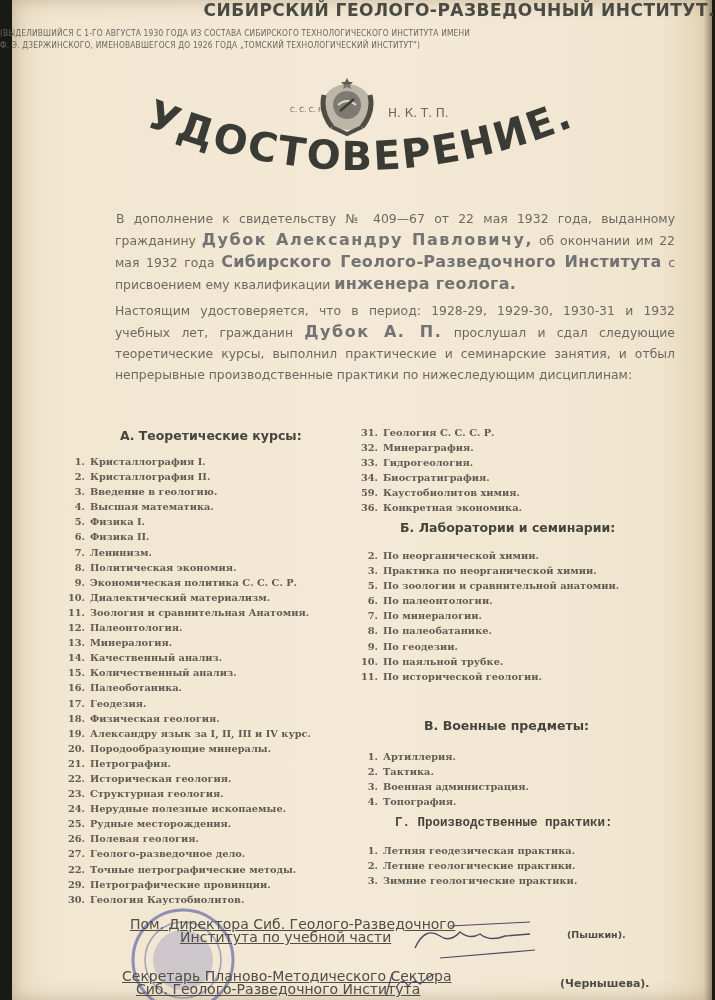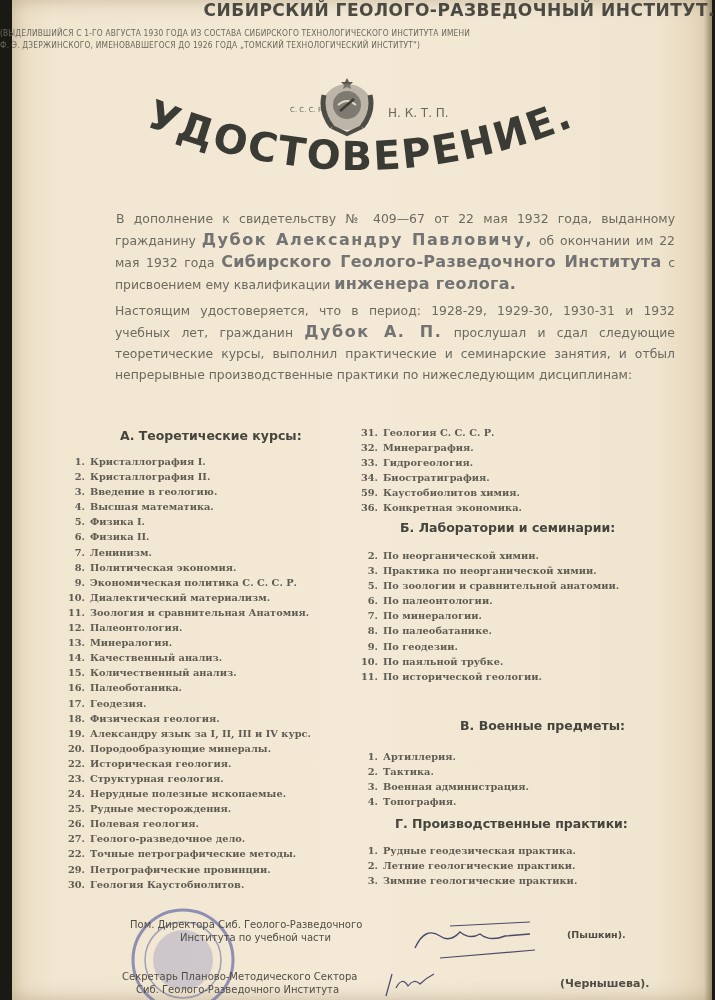--- a/index.html
+++ b/index.html
@@ -43,26 +43,26 @@
     .p2 { top: 300px; }
     .col { position: absolute; font-family: "DejaVu Serif", serif; font-size: 9.8px; color: #5e5b52; font-weight: bold; }
     .col ol { list-style: none; margin: 0; padding: 0; }
     .col li { height: 15.1px; line-height: 15.1px; white-space: nowrap; }
     .col li .n { display: inline-block; width: 20px; text-align: right; margin-right: 5px; }
     .sec-h { font-family: "DejaVu Sans", sans-serif; font-weight: bold; font-size: 12.5px; color: #45443d; white-space: nowrap; }
     .colA { left: 65px; top: 454px; }
     .colB { left: 358px; top: 425px; }
     .hA { position: absolute; left: 120px; top: 428px; }
     .hB { position: absolute; left: 400px; top: 520px; }
-    .hC { position: absolute; left: 424px; top: 718px; margin-left: 36px; }
-    .hD { position: absolute; left: 395px; top: 816px; }
+    .hC { position: absolute; left: 424px; top: 718px; }
+    .hD { position: absolute; left: 395px; top: 816px; font-family: Liberation Mono, monospace; }
     .colB2 { left: 358px; top: 548px; }
     .colC { left: 358px; top: 749px; }
     .colD { left: 358px; top: 843px; }
-    .sig { position: absolute; font-family: "DejaVu Sans", sans-serif; font-size: 10px; color: #4f4d45; line-height: 13px; }
+    .sig { position: absolute; font-family: "DejaVu Sans", sans-serif; font-size: 14px; color: #4f4d45; line-height: 13px; text-decoration: underline; }
     .sig1 { left: 130px; top: 918px; }
     .sig1 .l2 { padding-left: 50px; }
     .sig2 { left: 122px; top: 970px; }
     .sig2 .l2 { padding-left: 14px; }
     .name1 { position: absolute; left: 567px; top: 929px; font-family: "DejaVu Sans", sans-serif; font-size: 9.5px; color: #4f4d45; font-weight: bold; }
     .name2 { position: absolute; left: 560px; top: 977px; font-family: "DejaVu Sans", sans-serif; font-size: 11px; color: #4f4d45; font-weight: bold; }
     .stamp { position: absolute; left: 128px; top: 905px; width: 110px; height: 110px; }
     .autograph { position: absolute; }
   </style>
 </head>
@@ -129,20 +129,21 @@
       <li><span class="n">11.</span><span>Зоология и сравнительная Анатомия.</span></li>
       <li><span class="n">12.</span><span>Палеонтология.</span></li>
       <li><span class="n">13.</span><span>Минералогия.</span></li>
       <li><span class="n">14.</span><span>Качественный анализ.</span></li>
       <li><span class="n">15.</span><span>Количественный анализ.</span></li>
       <li><span class="n">16.</span><span>Палеоботаника.</span></li>
       <li><span class="n">17.</span><span>Геодезия.</span></li>
       <li><span class="n">18.</span><span>Физическая геология.</span></li>
       <li><span class="n">19.</span><span>Александру язык за I, II, III и IV курс.</span></li>
       <li><span class="n">20.</span><span>Породообразующие минералы.</span></li>
+      <li><span class="n">21.</span><span>Петрография.</span></li>
       <li><span class="n">22.</span><span>Историческая геология.</span></li>
       <li><span class="n">23.</span><span>Структурная геология.</span></li>
       <li><span class="n">24.</span><span>Нерудные полезные ископаемые.</span></li>
       <li><span class="n">25.</span><span>Рудные месторождения.</span></li>
       <li><span class="n">26.</span><span>Полевая геология.</span></li>
       <li><span class="n">27.</span><span>Геолого-разведочное дело.</span></li>
       <li><span class="n">22.</span><span>Точные петрографические методы.</span></li>
       <li><span class="n">29.</span><span>Петрографические провинции.</span></li>
       <li><span class="n">30.</span><span>Геология Каустобиолитов.</span></li>
     </ol>
@@ -179,21 +180,21 @@
       <li><span class="n">1.</span><span>Артиллерия.</span></li>
       <li><span class="n">2.</span><span>Тактика.</span></li>
       <li><span class="n">3.</span><span>Военная администрация.</span></li>
       <li><span class="n">4.</span><span>Топография.</span></li>
     </ol>
   </div>
 
 <div class="sec-h hD">Г. Производственные практики:</div>
 <div class="col colD">
     <ol id="listD">
-      <li><span class="n">1.</span><span>Рудные геодезическая практика.</span></li>
+      <li><span class="n">1.</span><span>Летняя геодезическая практика.</span></li>
       <li><span class="n">2.</span><span>Летние геологические практики.</span></li>
       <li><span class="n">3.</span><span>Зимние геологические практики.</span></li>
     </ol>
   </div>
 
 <svg class="stamp" viewBox="0 0 110 110">
   <circle cx="55" cy="55" r="50" fill="none" stroke="#6d70a8" stroke-width="3" opacity="0.75"></circle>
   <circle cx="55" cy="55" r="38" fill="none" stroke="#6d70a8" stroke-width="1.5" opacity="0.6"></circle>
   <circle cx="55" cy="55" r="30" fill="#8a8dc0" opacity="0.35"></circle>
 </svg>

